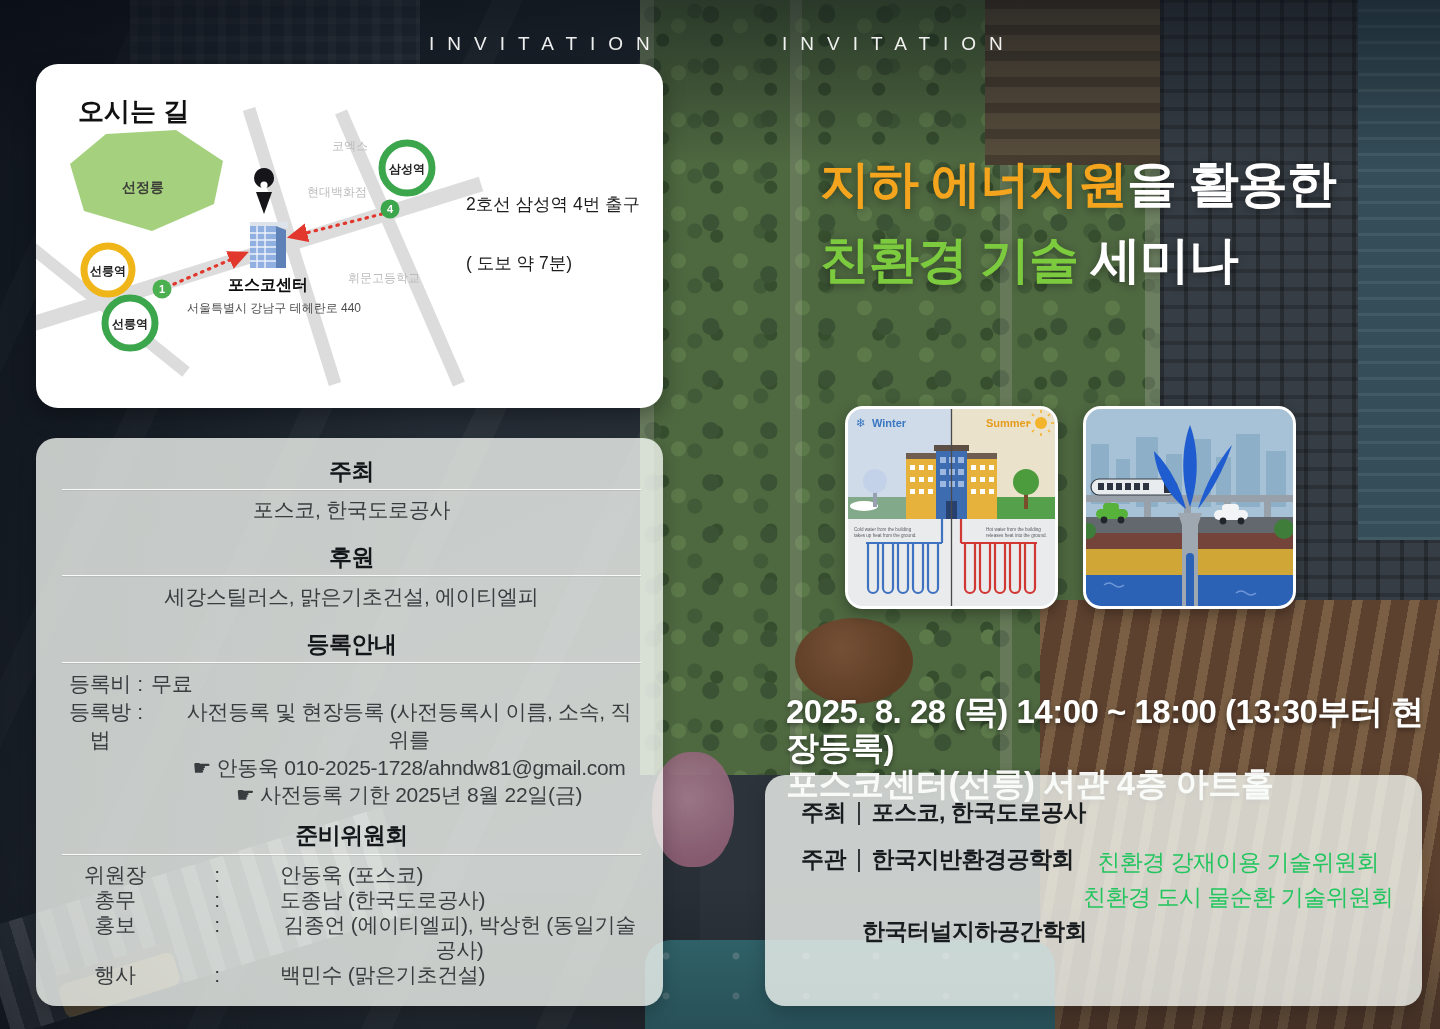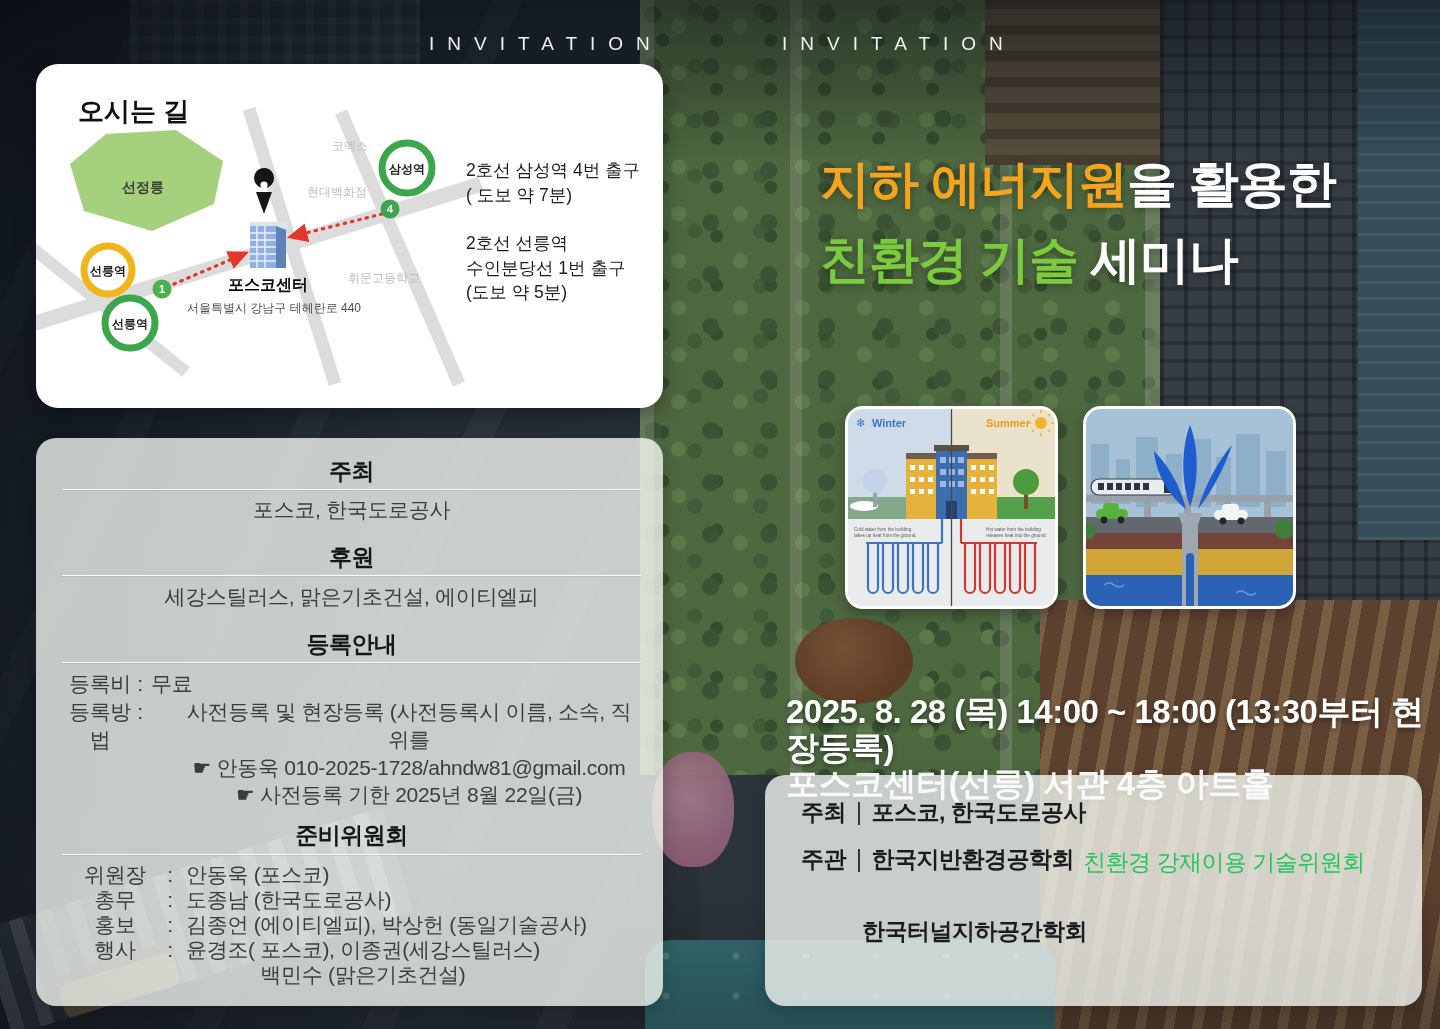--- a/index.html
+++ b/index.html
@@ -54,21 +54,21 @@
     color:rgba(255,255,255,.93);}
   .inv1{left:429px;} .inv2{left:782px;}
 
   
   .map-card{left:36px;top:64px;width:627px;height:344px;background:#fff;border-radius:22px;
     box-shadow:0 8px 22px rgba(0,0,0,.35);}
   .map-card-title{position:absolute;left:42px;top:30px;font-size:26px;font-weight:bold;color:#111;}
   .map-svg{position:absolute;left:0;top:0;width:627px;height:344px;border-radius:22px;}
   .directions{position:absolute;left:430px;top:94px;font-size:17.5px;line-height:1.4;color:#1e1e1e;}
   .directions p{margin:0 0 24px 0;}
-  .directions .line{display:block;}
+  .directions .line{display:block;margin-top:34px;}
   .venue{position:absolute;right:30px;bottom:20px;font-size:26px;font-weight:800;color:#040404;letter-spacing:-0.5px;}
 
   
   .main-title{left:820px;top:146px;font-size:50px;font-weight:800;line-height:76px;letter-spacing:-1px;
     text-shadow:0 2px 8px rgba(0,0,0,.35);white-space:nowrap;}
   .main-title span{white-space:pre;}
   .t-rest{color:#ffffff;}
 
   
   .diagram-card{width:207px;height:197px;border:3px solid #fff;border-radius:18px;overflow:hidden;
@@ -90,21 +90,21 @@
   .lp-title{font-size:23px;font-weight:800;color:#14171a;letter-spacing:-0.5px;}
   .lp-divider{position:absolute;left:26px;right:22px;height:1px;background:rgba(255,255,255,.9);
     box-shadow:0 1px 0 rgba(120,125,120,.18);}
   .lp-value{font-size:21px;color:#3a3d3f;letter-spacing:-0.3px;}
   .reg-row{display:flex;font-size:21px;color:#3a3d3f;line-height:28px;letter-spacing:-0.3px;}
   .reg-label{width:72px;flex:none;}
   .reg-colon{width:8px;flex:none;}
   .reg-fee-value{margin-left:7px;}
   .reg-method-value{margin-left:35px;}
   .reg-sub{margin-left:115px;font-size:21px;color:#3a3d3f;line-height:27px;letter-spacing:-0.3px;}
-  .cmt-row{display:flex;font-size:21px;color:#3a3d3f;line-height:25px;letter-spacing:-0.3px;}
+  .cmt-row{display:flex;font-size:21px;color:#3a3d3f;line-height:25px;letter-spacing:-0.3px;gap:47px;}
   .cmt-role{width:102px;flex:none;}
   .cmt-colon{width:8px;flex:none;}
   .cmt-value{margin-left:12px;}
 
   .rp-row{position:absolute;font-size:23px;letter-spacing:-0.5px;white-space:nowrap;}
   .rp-bold{font-weight:800;color:#191c1f;}
   .rp-bar{margin:0 10px;color:#2a2d30;font-weight:400;}
   .rp-gray{color:#22c55e;font-weight:500;line-height:35px;}
   .rp-gray .line{display:block;}
 </style>
@@ -197,25 +197,20 @@
         <text x="354" y="149" font-size="11" font-weight="bold" fill="#fff" text-anchor="middle">4</text>
       </g>
       <text x="232" y="226" font-size="16" font-weight="bold" fill="#0c0c0c" text-anchor="middle">포스코센터</text>
       <text x="238" y="248" font-size="12" fill="#4e4e4e" text-anchor="middle">서울특별시 강남구 테헤란로 440</text>
     </svg>
     <div class="map-card-title">오시는 길</div>
     <div class="directions">
       <p>
         <span class="line">2호선 삼성역 4번 출구</span>
         <span class="line">( 도보 약 7분)</span>
-      </p>
-      <p>
-        <span class="line">2호선 선릉역</span>
-        <span class="line">수인분당선 1번 출구</span>
-        <span class="line">(도보 약 5분)</span>
       </p>
     </div>
   </div>
 
   <div class="abs main-title">
     <div class="t-line">
       <span style="color:#F5A51D">지하 에너지원</span><span class="t-rest">을 활용한</span>
     </div>
     <div class="t-line">
       <span style="color:#7CCB3E">친환경 기술</span><span class="t-rest"> 세미나</span>
@@ -441,33 +436,33 @@
       </div>
       <div class="cmt-row">
         <span class="cmt-role">홍보</span>
         <span class="cmt-colon">:</span>
         <span class="cmt-value">김종언 (에이티엘피), 박상헌 (동일기술공사)</span>
       </div>
       <div class="cmt-row">
         <span class="cmt-role">행사</span>
         <span class="cmt-colon">:</span>
         <span class="cmt-value">
-          <span style="display:block">윤경조( 포스코), 이종권(세강스틸러스)</span>
           <span style="display:block">백민수 (맑은기초건설)</span>
         </span>
       </div>
     </div>
   </div>
 
   <div class="abs panel right-panel">
     <div class="rp-row" style="left:36px;top:22px">
       <span class="rp-bold">주최</span><span class="rp-bar">|</span><span class="rp-bold">포스코, 한국도로공사</span>
     </div>
     <div class="rp-row" style="left:36px;top:69px">
       <span class="rp-bold">주관</span><span class="rp-bar">|</span><span class="rp-bold">한국지반환경공학회</span>
     </div>
     <div class="rp-row rp-gray" style="left:318px;top:70px">
       <span class="line">친환경 강재이용 기술위원회</span>
+      <span class="line">친환경 도시 물순환 기술위원회</span>
     </div>
     <div class="rp-row rp-bold" style="left:97px;top:141px">한국터널지하공간학회</div>
   </div>
 
 </div>
 
 </body></html>

